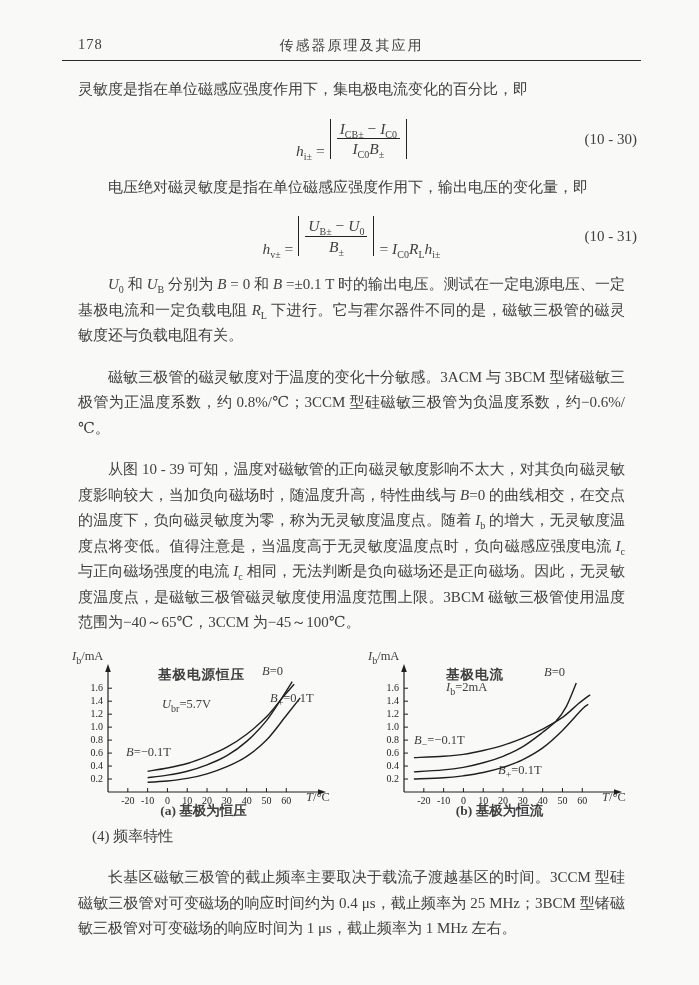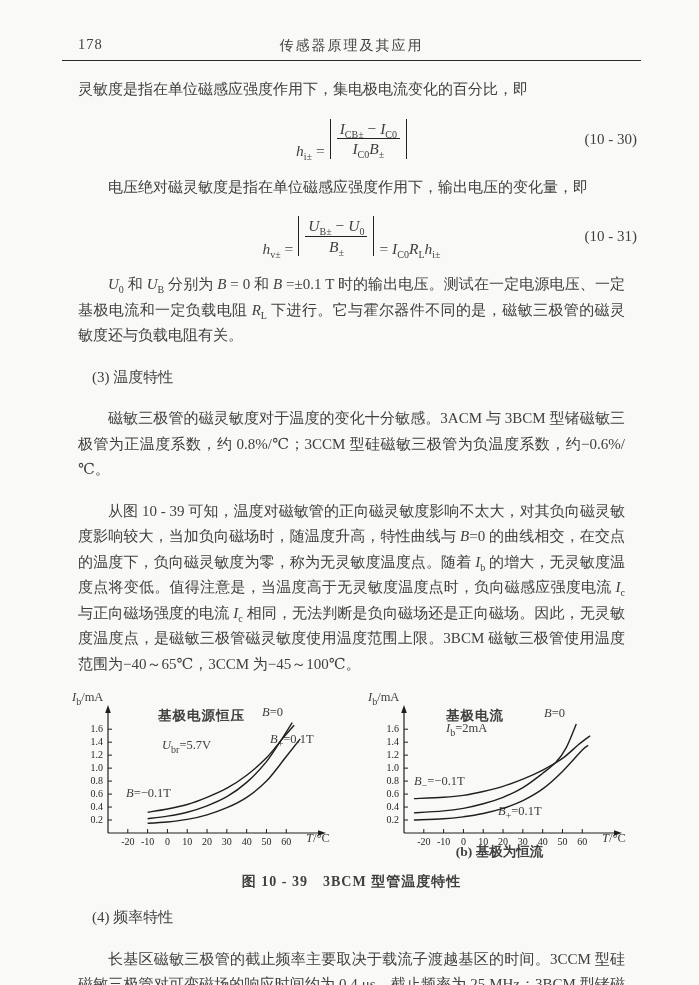--- a/index.html
+++ b/index.html
@@ -91,21 +91,20 @@
           <span class="den"><i>B</i><sub>±</sub></span>
         </span>
       </span>
       <span>= <i>I</i><sub>C0</sub><i>R</i><sub>L</sub><i>h</i><sub>i±</sub></span>
     </span>
     <span class="eq-number">(10 - 31)</span>
   </div>
 
   <p class="body indent"><i>U</i><sub>0</sub> 和 <i>U</i><sub>B</sub> 分别为 <i>B</i> = 0 和 <i>B</i> =±0.1 T 时的输出电压。测试在一定电源电压、一定基极电流和一定负载电阻 <i>R</i><sub>L</sub> 下进行。它与霍尔器件不同的是，磁敏三极管的磁灵敏度还与负载电阻有关。</p>
 
-  <p class="heading">(3) 温度特性</p>
 
   <p class="body indent">磁敏三极管的磁灵敏度对于温度的变化十分敏感。3ACM 与 3BCM 型锗磁敏三极管为正温度系数，约 0.8%/℃；3CCM 型硅磁敏三极管为负温度系数，约−0.6%/℃。</p>
 
   <p class="body indent">从图 10 - 39 可知，温度对磁敏管的正向磁灵敏度影响不太大，对其负向磁灵敏度影响较大，当加负向磁场时，随温度升高，特性曲线与 <i>B</i>=0 的曲线相交，在交点的温度下，负向磁灵敏度为零，称为无灵敏度温度点。随着 <i>I</i><sub>b</sub> 的增大，无灵敏度温度点将变低。值得注意是，当温度高于无灵敏度温度点时，负向磁感应强度电流 <i>I</i><sub>c</sub> 与正向磁场强度的电流 <i>I</i><sub>c</sub> 相同，无法判断是负向磁场还是正向磁场。因此，无灵敏度温度点，是磁敏三极管磁灵敏度使用温度范围上限。3BCM 磁敏三极管使用温度范围为−40～65℃，3CCM 为−45～100℃。</p>
 
   <div class="figure">
     <div class="charts-row">
 
       <div class="chart chart-a">
         <span class="cl ylab"><i>I</i><sub>b</sub>/mA</span>
@@ -151,20 +150,21 @@
             <line x1="184.66666666666666" y1="128" x2="184.66666666666666" y2="124" stroke="#1f1f1f" stroke-width="1"></line>
             <text x="184.66666666666666" y="140" text-anchor="middle" font-size="10" fill="#1f1f1f" font-family="Liberation Serif, DejaVu Serif, serif">40</text>
             <line x1="204.47619047619048" y1="128" x2="204.47619047619048" y2="124" stroke="#1f1f1f" stroke-width="1"></line>
             <text x="204.47619047619048" y="140" text-anchor="middle" font-size="10" fill="#1f1f1f" font-family="Liberation Serif, DejaVu Serif, serif">50</text>
             <line x1="224.28571428571428" y1="128" x2="224.28571428571428" y2="124" stroke="#1f1f1f" stroke-width="1"></line>
             <text x="224.28571428571428" y="140" text-anchor="middle" font-size="10" fill="#1f1f1f" font-family="Liberation Serif, DejaVu Serif, serif">60</text>
             <path d="M85.61904761904762 107.24324324324324C88.9 106.7 98.8 105.3 105.4 104.0C112.0 102.7 118.6 101.4 125.2 99.5C131.8 97.5 138.4 95.0 145.0 92.3C151.7 89.6 158.3 86.9 164.9 83.2C171.5 79.6 178.1 75.4 184.7 70.3C191.3 65.2 198.5 58.8 204.5 52.8C210.4 46.7 215.7 39.4 220.3 33.9C224.9 28.5 230.2 22.6 232.2 20.3" fill="none" stroke="#1f1f1f" stroke-width="1.4"></path>
             <path d="M85.61904761904762 113.72972972972973C88.9 113.3 98.8 112.2 105.4 111.1C112.0 110.1 118.6 109.0 125.2 107.2C131.8 105.5 138.4 103.4 145.0 100.8C151.7 98.2 158.3 95.6 164.9 91.7C171.5 87.8 178.1 83.2 184.7 77.4C191.3 71.6 198.5 64.0 204.5 56.6C210.4 49.3 216.0 39.8 220.3 33.3C224.6 26.8 228.6 20.3 230.2 17.7" fill="none" stroke="#1f1f1f" stroke-width="1.4"></path>
             <path d="M85.61904761904762 118.27027027027027C88.9 118.1 98.8 117.6 105.4 117.0C112.0 116.3 118.6 115.6 125.2 114.4C131.8 113.2 138.4 111.8 145.0 109.8C151.7 107.9 158.3 105.6 164.9 102.7C171.5 99.8 178.1 96.8 184.7 92.3C191.3 87.9 197.9 82.9 204.5 76.1C211.1 69.3 218.7 58.5 224.3 51.5C229.9 44.4 235.8 36.9 238.2 33.9" fill="none" stroke="#1f1f1f" stroke-width="1.4"></path>
           </svg>
+        <div class="subcap">(a)  基极为恒压</div>
       </div>
 
       <div class="chart chart-b">
         <span class="cl ylab"><i>I</i><sub>b</sub>/mA</span>
         <span class="cl cn-bold title">基极电流</span>
         <span class="cl cond"><i>I</i><sub>b</sub>=2mA</span>
         <span class="cl lb0"><i>B</i>=0</span>
         <span class="cl lbp"><i>B</i><sub>+</sub>=0.1T</span>
         <span class="cl lbm"><i>B</i><sub>−</sub>=−0.1T</span>
         <span class="cl xlab"><i>T</i>/°C</span>
@@ -208,20 +208,19 @@
             <line x1="224.28571428571428" y1="128" x2="224.28571428571428" y2="124" stroke="#1f1f1f" stroke-width="1"></line>
             <text x="224.28571428571428" y="140" text-anchor="middle" font-size="10" fill="#1f1f1f" font-family="Liberation Serif, DejaVu Serif, serif">60</text>
             <path d="M55.904761904761905 93.62162162162161C60.9 93.4 77.4 92.9 85.6 92.3C93.9 91.8 98.8 91.4 105.4 90.4C112.0 89.4 118.6 88.0 125.2 86.5C131.8 85.0 138.4 83.4 145.0 81.3C151.7 79.2 158.3 76.9 164.9 74.2C171.5 71.5 178.1 68.5 184.7 65.1C191.3 61.6 198.5 57.6 204.5 53.4C210.4 49.2 215.7 43.6 220.3 39.8C224.9 36.0 230.2 32.2 232.2 30.7" fill="none" stroke="#1f1f1f" stroke-width="1.4"></path>
             <path d="M55.904761904761905 107.89189189189189C60.9 107.6 77.4 106.7 85.6 105.9C93.9 105.2 98.8 104.5 105.4 103.4C112.0 102.2 118.6 100.6 125.2 98.8C131.8 97.0 138.4 95.0 145.0 92.3C151.7 89.6 158.3 86.6 164.9 82.6C171.5 78.6 179.1 72.6 184.7 68.3C190.3 64.0 194.6 61.0 198.5 56.6C202.5 52.3 205.1 48.6 208.4 42.4C211.7 36.1 216.7 22.9 218.3 19.0" fill="none" stroke="#1f1f1f" stroke-width="1.4"></path>
             <path d="M55.904761904761905 115.02702702702703C60.9 114.8 77.4 114.3 85.6 113.7C93.9 113.2 98.8 112.6 105.4 111.8C112.0 110.9 118.6 109.9 125.2 108.5C131.8 107.1 138.4 105.5 145.0 103.4C151.7 101.2 158.3 98.8 164.9 95.6C171.5 92.3 178.1 88.8 184.7 83.9C191.3 79.0 197.9 72.9 204.5 66.4C211.1 59.9 220.0 49.3 224.3 45.0C228.6 40.6 229.2 41.2 230.2 40.4" fill="none" stroke="#1f1f1f" stroke-width="1.4"></path>
           </svg>
         <div class="subcap">(b)  基极为恒流</div>
       </div>
 
     </div>
-    <div class="figcaption">图 10 - 39　3BCM 型管温度特性</div>
   </div>
 
   <p class="heading">(4) 频率特性</p>
 
   <p class="body indent">长基区磁敏三极管的截止频率主要取决于载流子渡越基区的时间。3CCM 型硅磁敏三极管对可变磁场的响应时间约为 0.4 μs，截止频率为 25 MHz；3BCM 型锗磁敏三极管对可变磁场的响应时间为 1 μs，截止频率为 1 MHz 左右。</p>
 
 </div>
 
 </body></html>

